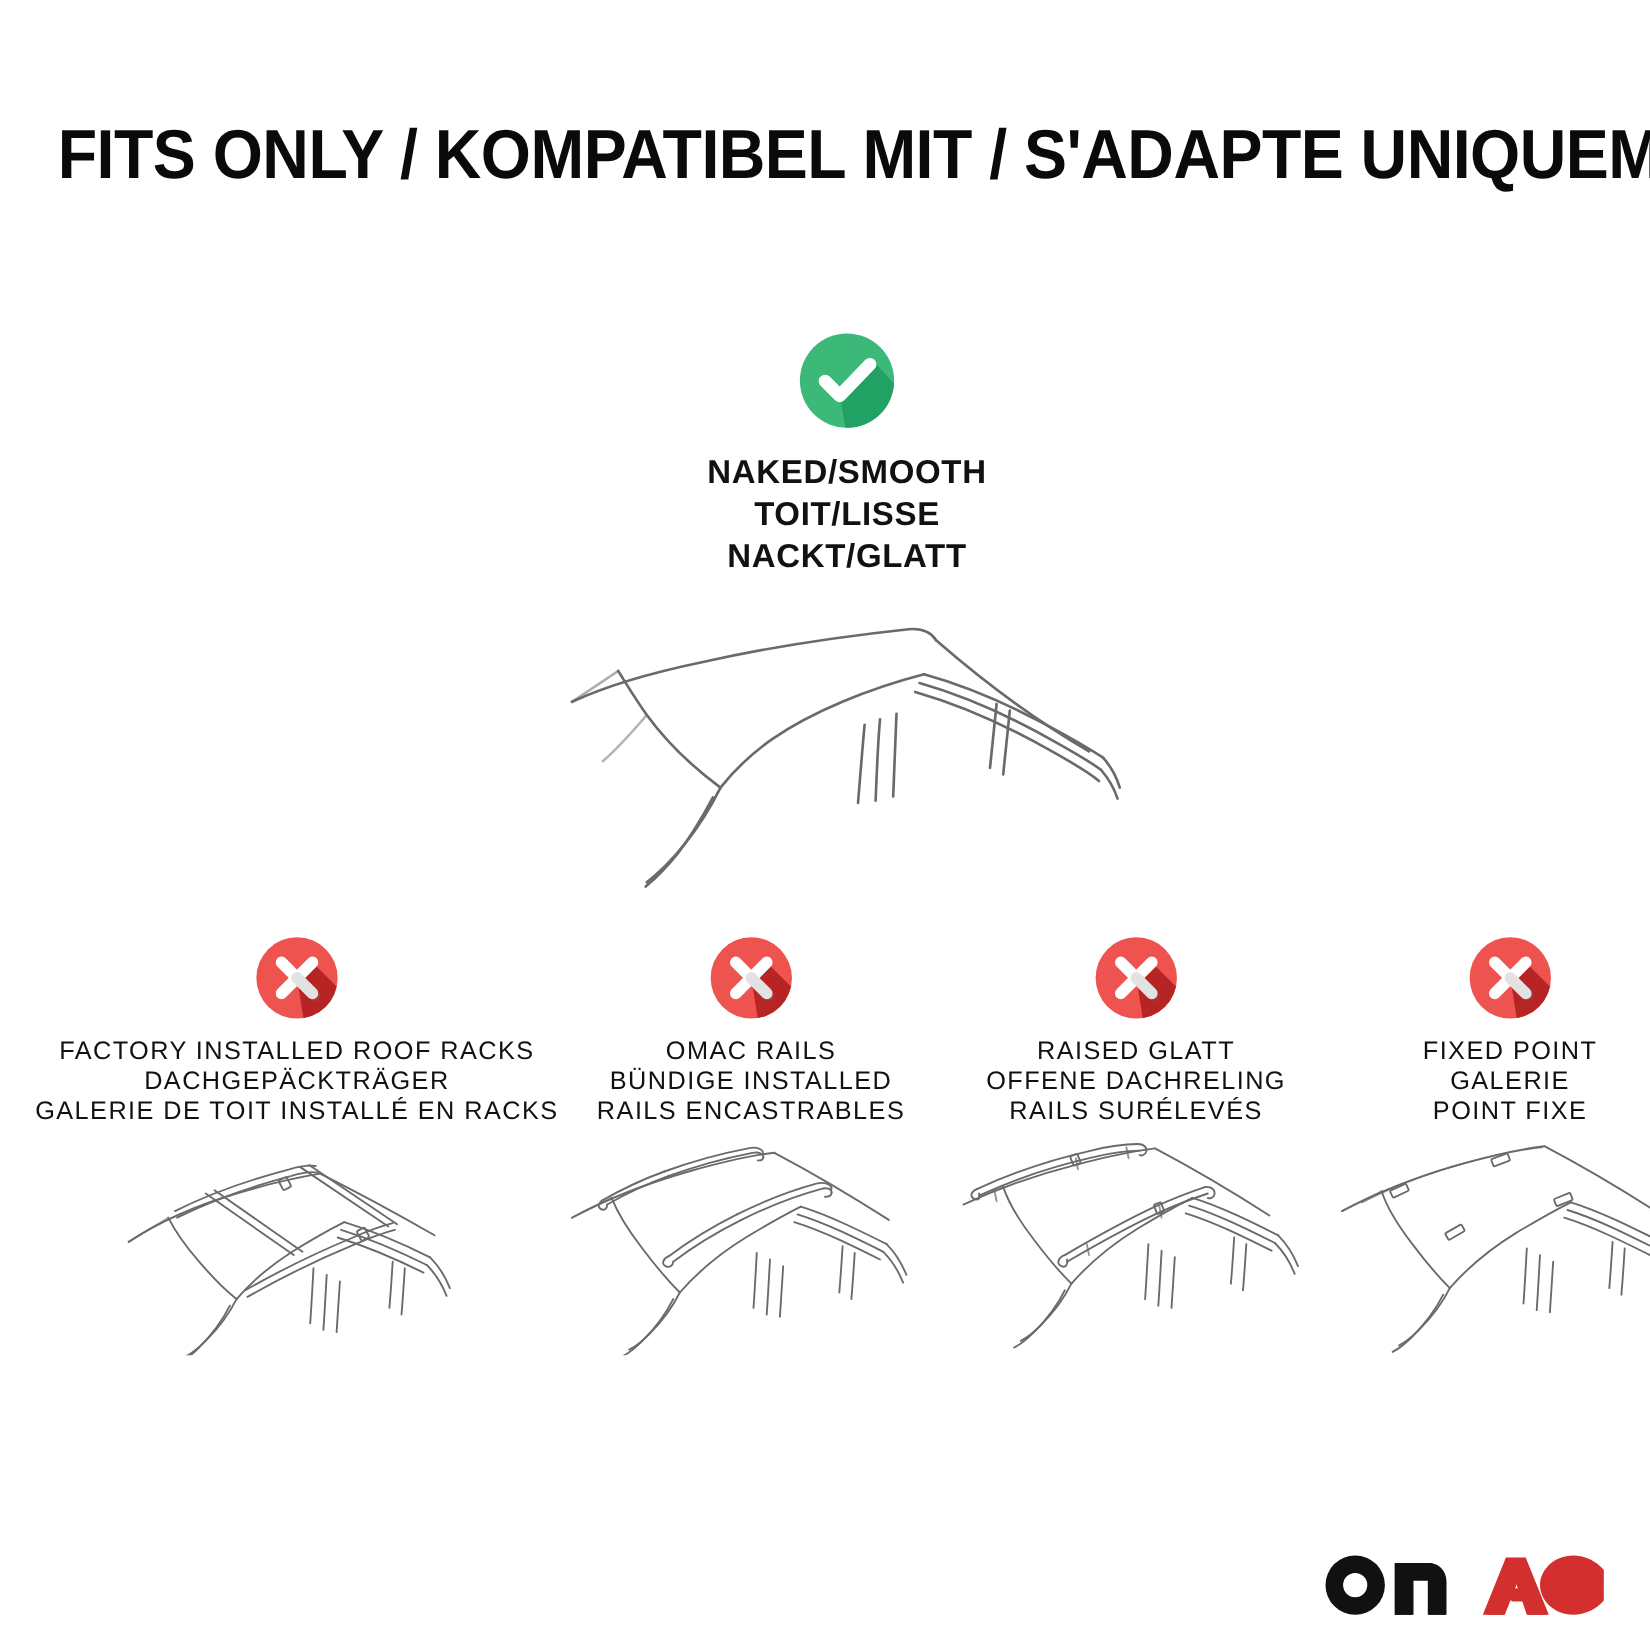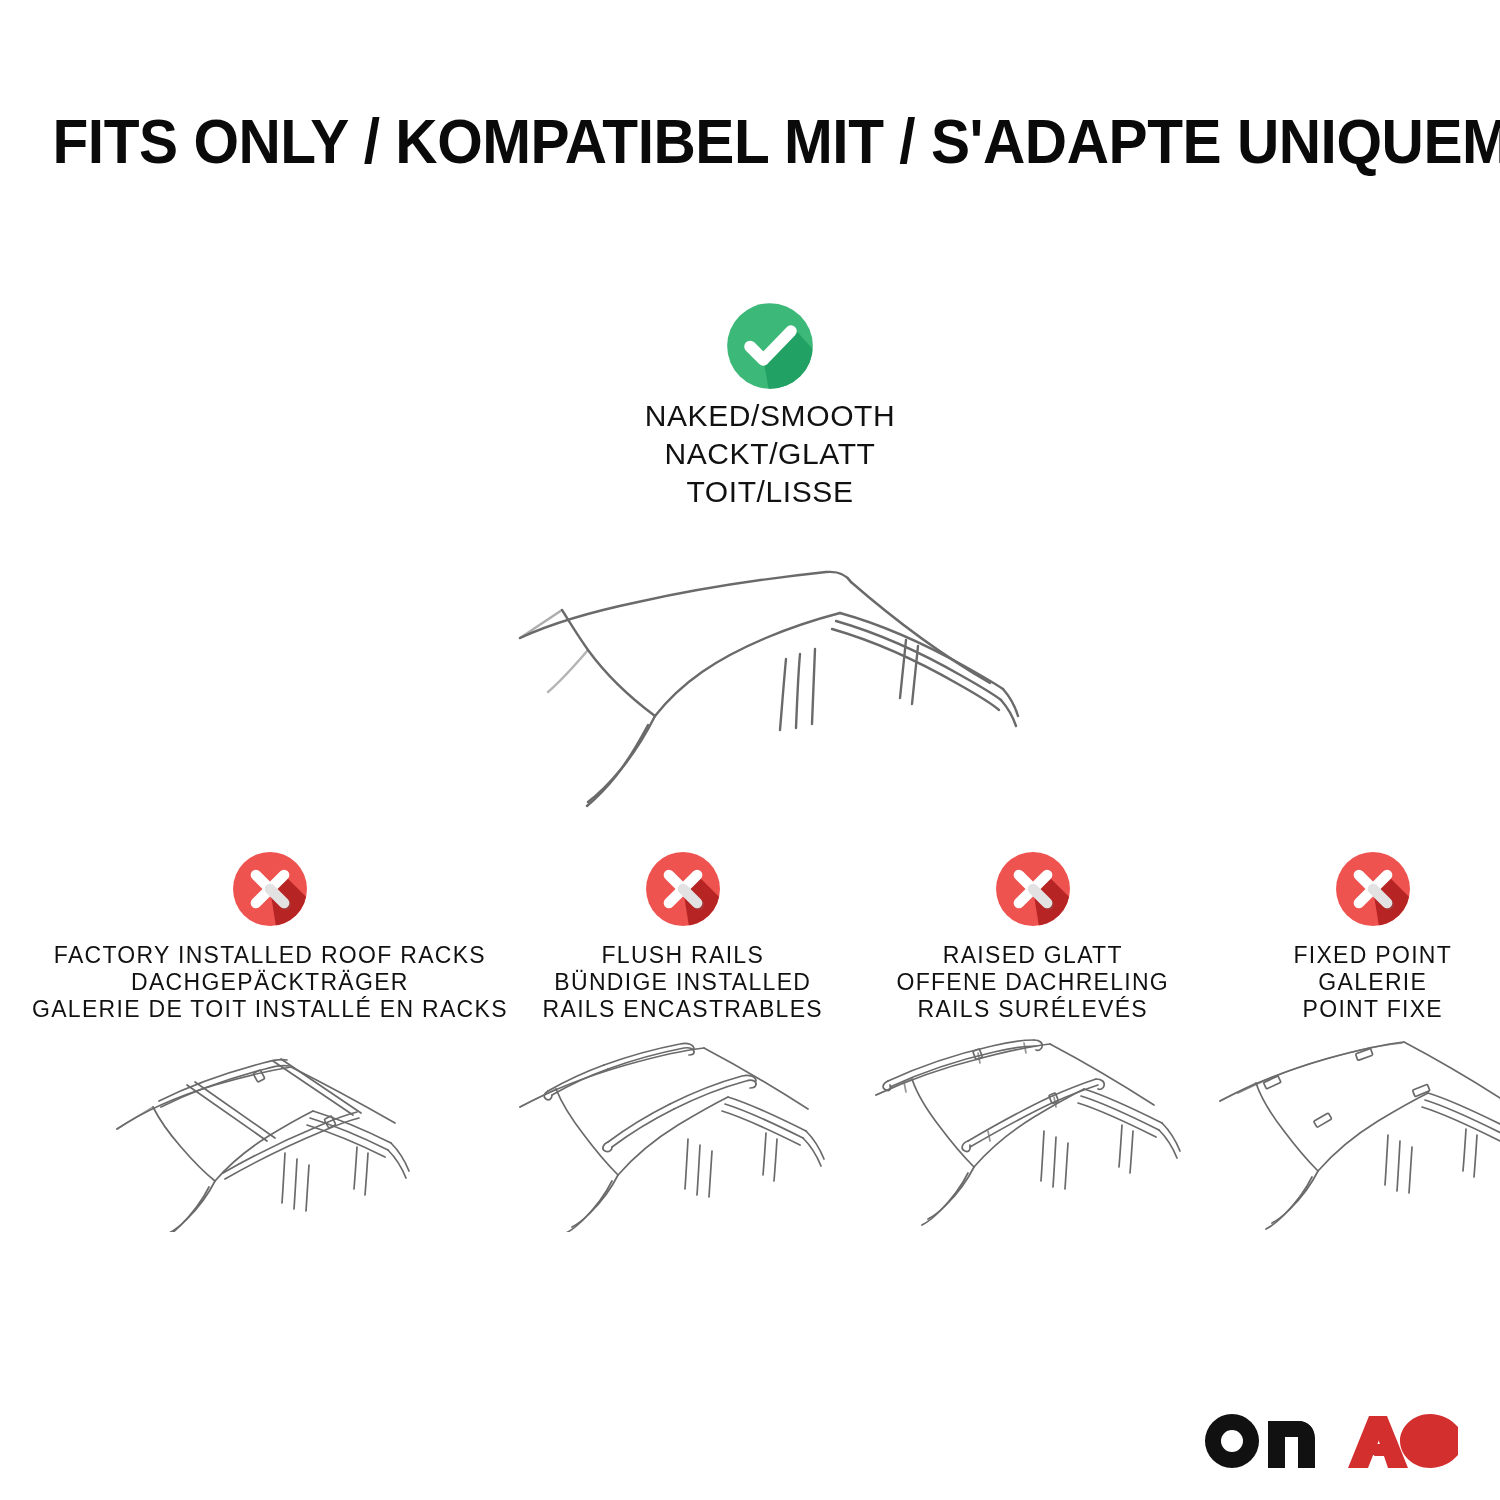--- a/index.html
+++ b/index.html
@@ -42,22 +42,23 @@
     left: 450px;
     top: 295px;
     width: 640px;
     text-align: center;
   }
   .badge {
     display: block;
     margin: 0 auto;
   }
   #hero-labels {
+    margin-top: 14px;
     font-size: 30px;
-    font-weight: 400;
+    font-weight: 700;
     line-height: 38px;
     letter-spacing: 0.6px;
     color: #111111;
   }
   #hero-labels div { white-space: nowrap; }
 
   #hero-illustration {
     position: absolute;
     left: 470px;
     top: 520px;
@@ -159,22 +160,22 @@
       </defs>
       <circle cx="50" cy="50" r="42" fill="#3cb878"></circle>
       <g clip-path="url(#heroClip)">
         <path d="M43 60 L72 31 L100 62 L100 100 L50 100 Z" fill="#1f9e62" opacity="0.92"></path>
         <path d="M29 56 L29 72 L90 72 L70 52 Z" fill="#1f9e62" opacity="0.0"></path>
       </g>
       <path d="M30.5 50.5 L43.5 63.5 L70.5 35.5" fill="none" stroke="#ffffff" stroke-width="11.5" stroke-linecap="round" stroke-linejoin="round"></path>
     </svg>
     <div id="hero-labels">
       <div>NAKED/SMOOTH</div>
+      <div>TOIT/LISSE</div>
       <div>NACKT/GLATT</div>
-      <div>TOIT/LISSE</div>
     </div>
   </div>
 
   <div id="grid">
 
     <div class="col">
       <svg class="col-badge" width="88" height="88" viewBox="0 0 100 100">
         <defs>
             <clipPath id="c1">
               <circle cx="50" cy="50" r="42"></circle>
@@ -253,21 +254,21 @@
         </g>
         <g stroke="#ffffff" stroke-width="12" stroke-linecap="round">
           <line x1="34" y1="34" x2="66" y2="66"></line>
           <line x1="66" y1="34" x2="34" y2="66"></line>
         </g>
         <g clip-path="url(#c2)" opacity="0.22">
           <line x1="50" y1="50" x2="68" y2="68" stroke="#7a7a7a" stroke-width="12" stroke-linecap="round"></line>
         </g>
       </svg>
       <div class="col-labels">
-        <div>FLUSH RAILS</div>
+        <div>OMAC RAILS</div>
         <div>BÜNDIGE INSTALLED</div>
         <div>RAILS ENCASTRABLES</div>
       </div>
       <svg class="col-illustration line-art" width="350" height="195" viewBox="0 0 350 195">
         <g fill="none" stroke="#6a6a6a" stroke-width="1.7" stroke-linecap="round" stroke-linejoin="round">
 
           <path d="M12 70 C 38 56, 76 40, 118 28 C 150 19, 178 13, 196 11"></path>
           <path d="M196 11 C 232 30, 272 54, 300 72"></path>
           <path d="M12 70 L 48 52" opacity="0.6"></path>
           <path d="M48 52 C 52 62, 62 80, 76 98 C 88 114, 100 128, 110 138"></path>

